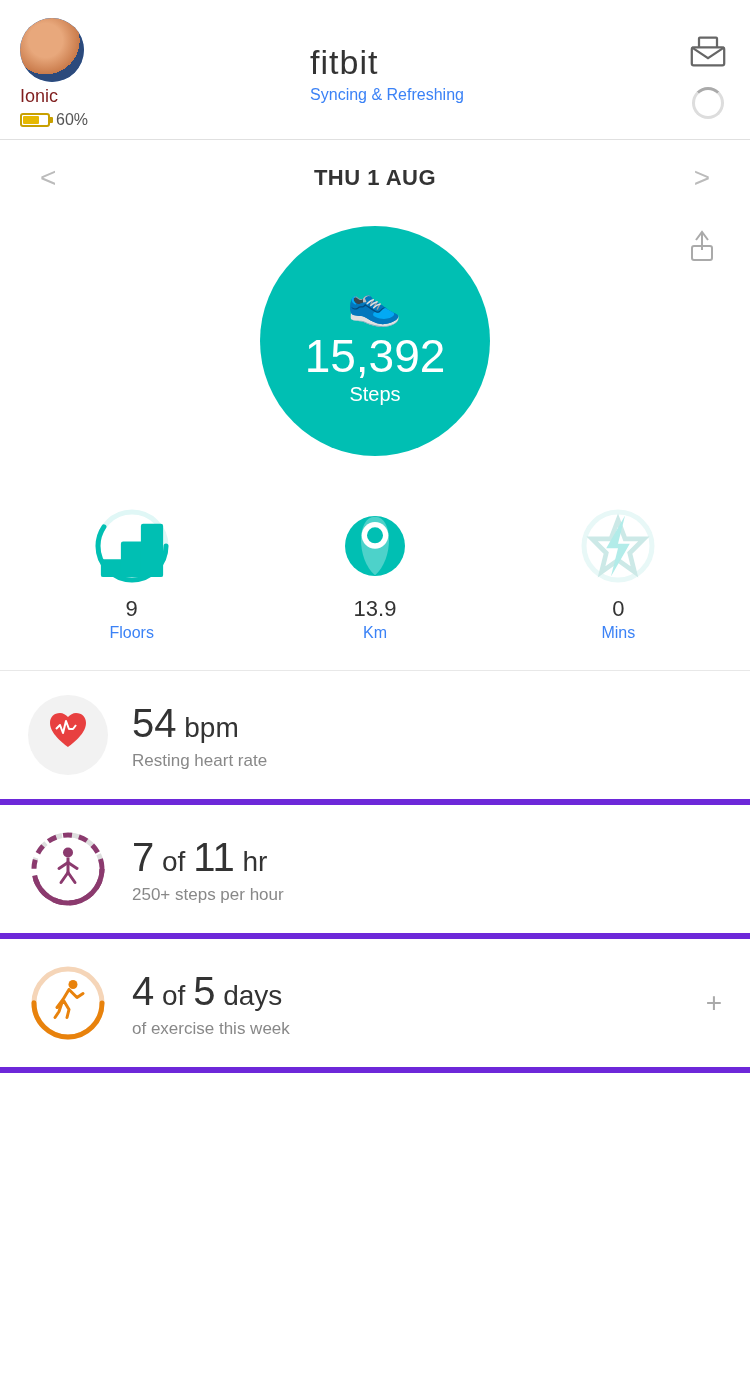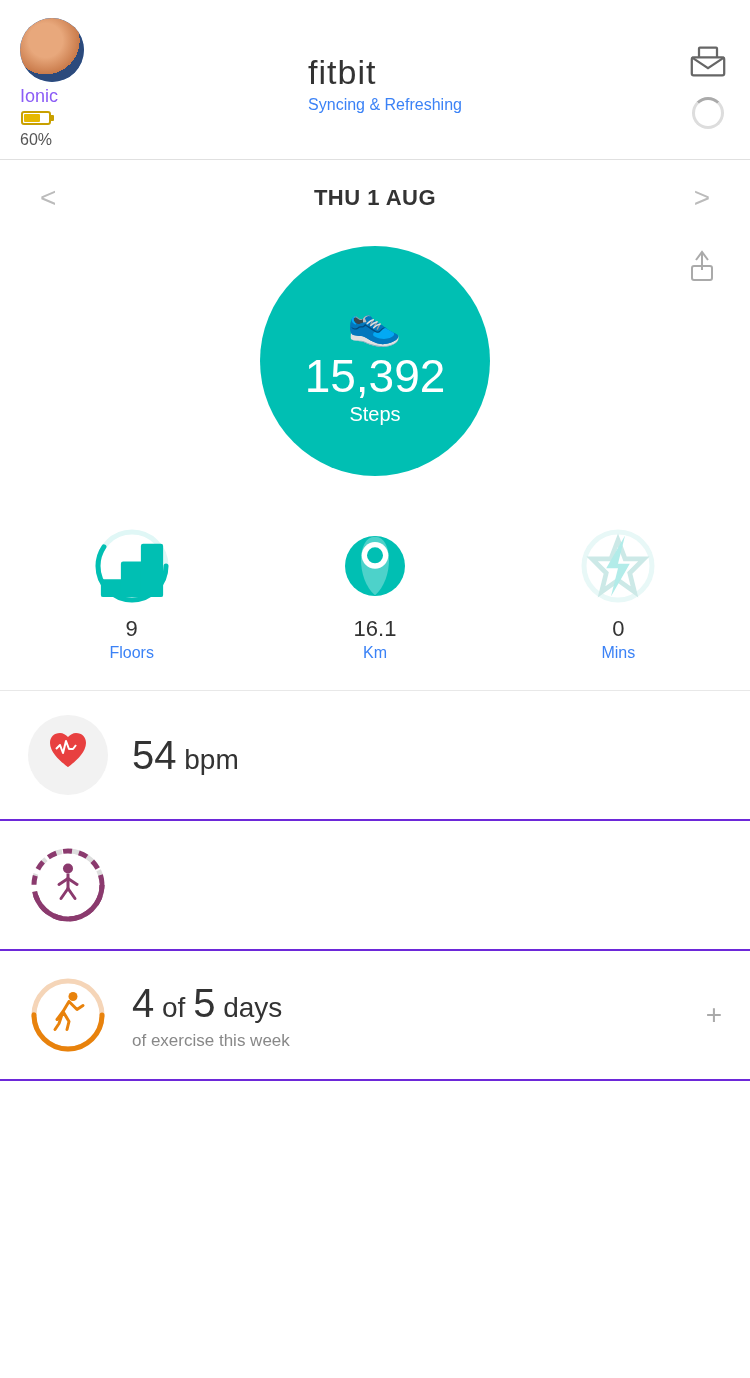--- a/index.html
+++ b/index.html
@@ -38,28 +38,27 @@
       justify-content: center;
     }
     .avatar-inner {
       width: 100%;
       height: 100%;
       background: radial-gradient(circle at 40% 35%, #e8a87c 30%, #c97a4a 60%, #2c4a7c 60%);
       border-radius: 50%;
     }
     .device-name {
       font-size: 18px;
-      color: #8b5cf6;
+      color: #7f1d1d;
       font-weight: 400;
     }
     .battery-row {
       display: flex;
       align-items: center;
       gap: 6px;
-      flex-direction: column;
     }
     .battery-icon {
       display: inline-flex;
       align-items: center;
     }
     .battery-box {
       width: 30px;
       height: 14px;
       border: 2px solid #c8a000;
       border-radius: 3px;
@@ -258,21 +257,21 @@
     }
 
     
     .health-section {
       background: #fff;
     }
     .health-row {
       display: flex;
       align-items: center;
       padding: 24px 28px;
-      border-bottom: 2px solid #6d28d9;
+      border-bottom: 6px solid #6d28d9;
       gap: 24px;
     }
     .health-icon-wrap {
       width: 80px;
       height: 80px;
       border-radius: 50%;
       background: #f2f2f2;
       display: flex;
       align-items: center;
       justify-content: center;
@@ -415,21 +414,21 @@
   <div class="stat-item">
     <div class="stat-circle">
       <div class="stat-icon-inner filled">
         <svg width="30" height="30" viewBox="0 0 30 30">
           <circle cx="15" cy="11" r="5" fill="white"></circle>
           <path d="M15 4 C8 4 8 20 15 26 C22 20 22 4 15 4Z" fill="white" opacity="0.3"></path>
           <circle cx="15" cy="11" r="3" fill="#00bfb3"></circle>
         </svg>
       </div>
     </div>
-    <span class="stat-value">16.1</span>
+    <span class="stat-value">13.9</span>
     <span class="stat-unit">Km</span>
   </div>
 
 
   <div class="stat-item">
     <div class="stat-circle">
       <svg viewBox="0 0 80 80">
         <circle cx="40" cy="40" r="34" fill="none" stroke="#e8f8f7" stroke-width="5"></circle>
       </svg>
       <div class="stat-icon-inner">
@@ -455,20 +454,21 @@
         <svg width="44" height="40" viewBox="0 0 44 40">
           <path d="M22 36 C22 36 4 24 4 12 C4 6 8 2 14 2 C17 2 20 4 22 6 C24 4 27 2 30 2 C36 2 40 6 40 12 C40 24 22 36 22 36Z" fill="#e84040"></path>
           <polyline points="10,18 14,14 17,22 20,10 23,18 27,18 30,14" fill="none" stroke="white" stroke-width="2" stroke-linejoin="round"></polyline>
         </svg>
       </span>
     </div>
     <div class="health-text">
       <div class="health-main">
         <strong>54</strong> bpm
       </div>
+      <div class="health-sub">Resting heart rate</div>
     </div>
   </div>
 
   <div class="health-row">
     <div class="health-icon-wrap" style="background: transparent;">
       <div class="ring-svg-wrap">
         <svg width="80" height="80" viewBox="0 0 80 80">
           <circle cx="40" cy="40" r="34" fill="none" stroke="#ddd" stroke-width="5" stroke-dasharray="10 8"></circle>
           <circle cx="40" cy="40" r="34" fill="none" stroke="#8b3a6e" stroke-width="5" stroke-dasharray="148 214" stroke-dashoffset="53" stroke-linecap="round" stroke-dasharray2="10 8"></circle>
 
@@ -478,20 +478,26 @@
           <svg width="34" height="38" viewBox="0 0 34 38">
             <circle cx="17" cy="6" r="5" fill="#8b3a6e"></circle>
             <line x1="17" y1="11" x2="17" y2="26" stroke="#8b3a6e" stroke-width="3"></line>
             <line x1="17" y1="16" x2="8" y2="22" stroke="#8b3a6e" stroke-width="3" stroke-linecap="round"></line>
             <line x1="17" y1="16" x2="26" y2="22" stroke="#8b3a6e" stroke-width="3" stroke-linecap="round"></line>
             <line x1="17" y1="26" x2="10" y2="36" stroke="#8b3a6e" stroke-width="3" stroke-linecap="round"></line>
             <line x1="17" y1="26" x2="24" y2="36" stroke="#8b3a6e" stroke-width="3" stroke-linecap="round"></line>
           </svg>
         </div>
       </div>
+    </div>
+    <div class="health-text">
+      <div class="health-main">
+        <strong>7</strong> of <strong>11</strong> hr
+      </div>
+      <div class="health-sub">250+ steps per hour</div>
     </div>
   </div>
 
   <div class="health-row">
     <div class="health-icon-wrap" style="background: transparent;">
       <div class="exercise-ring-wrap">
         <svg width="80" height="80" viewBox="0 0 80 80">
           <circle cx="40" cy="40" r="34" fill="none" stroke="#f5d5b8" stroke-width="5"></circle>
           <circle cx="40" cy="40" r="34" fill="none" stroke="#e8820c" stroke-width="5" stroke-dasharray="160 214" stroke-dashoffset="53" stroke-linecap="round"></circle>
         </svg>

